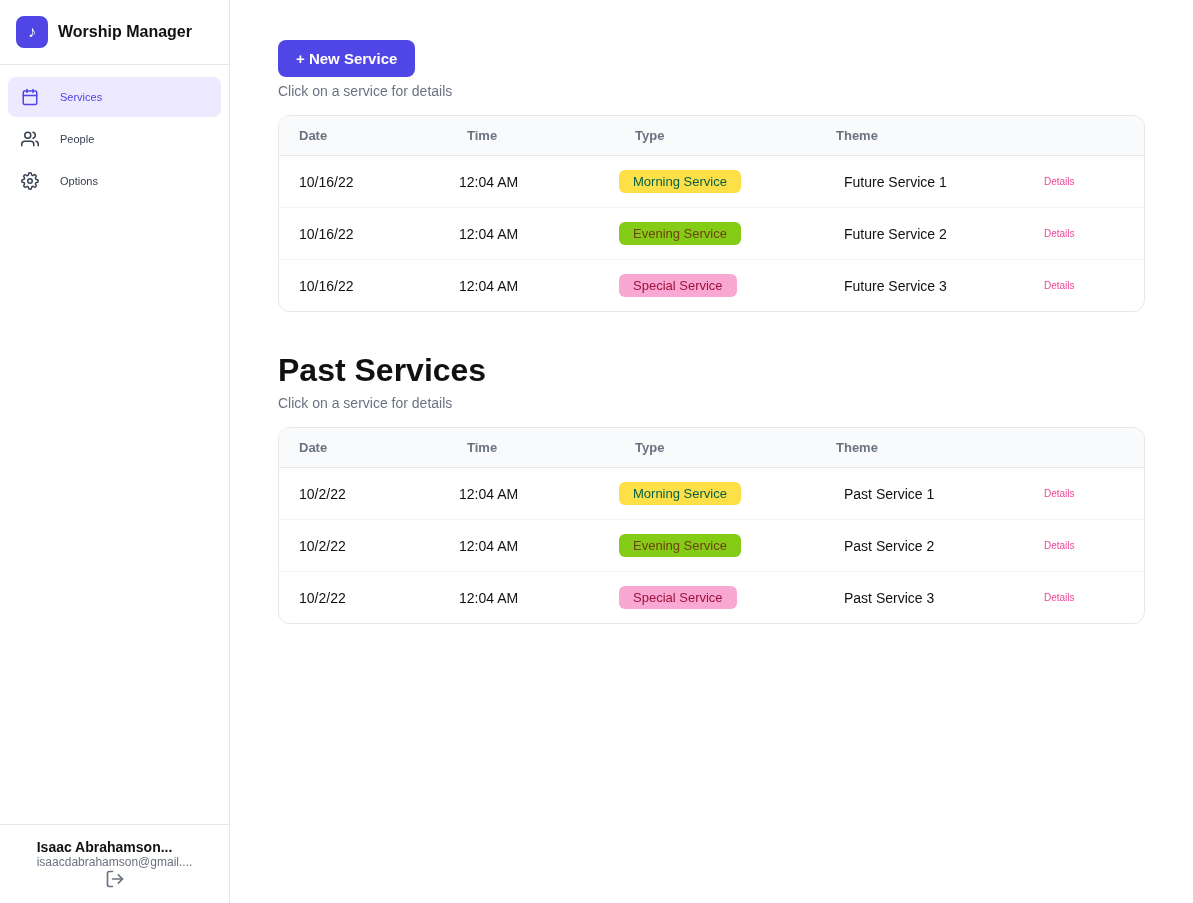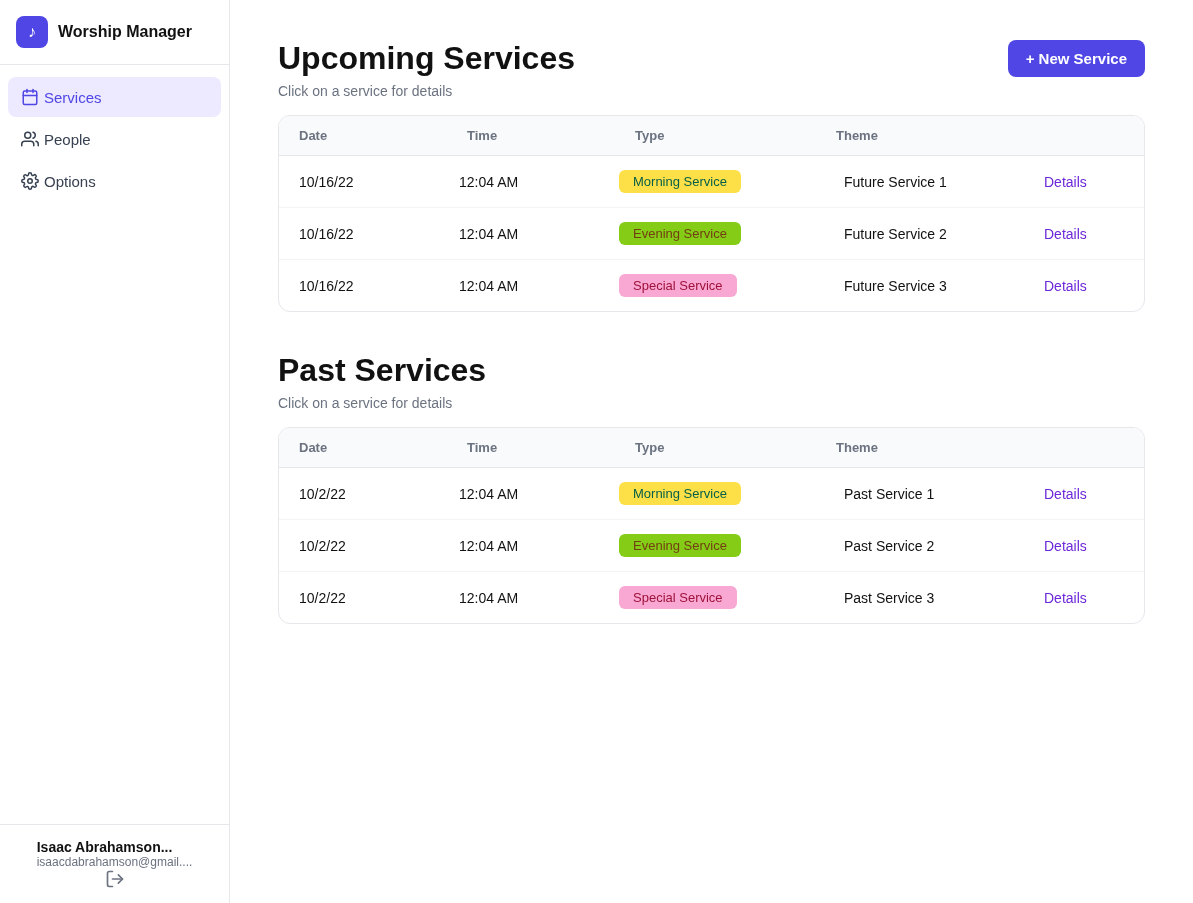--- a/index.html
+++ b/index.html
@@ -38,25 +38,25 @@
       font-weight: 700;
       color: #111;
     }
     .sidebar-nav {
       padding: 12px 8px;
       flex: 1;
     }
     .nav-item {
       display: flex;
       align-items: center;
-      gap: 4px;
+      gap: 20px;
       padding: 10px 12px;
       border-radius: 8px;
       cursor: pointer;
-      font-size: 15px;
+      font-size: 11px;
       color: #374151;
       margin-bottom: 2px;
     }
     .nav-item.active {
       background: #ede9fe;
       color: #4f46e5;
     }
     .nav-item .nav-icon {
       width: 20px;
       height: 20px;
@@ -160,22 +160,22 @@
       display: inline-block;
       padding: 4px 14px;
       border-radius: 6px;
       font-size: 13px;
       font-weight: 500;
     }
     .badge-morning { background: #fde047; color: #065f46; }
     .badge-evening { background: #84cc16; color: #713f12; }
     .badge-special { background: #f9a8d4; color: #9f1239; }
     .details-link {
-      color: #6d28d9;
-      font-size: 14px;
+      color: #ec4899;
+      font-size: 10px;
       cursor: pointer;
       text-decoration: none;
     }
   </style>
 </head>
 <body>
 
 <nav class="sidebar">
   <div class="sidebar-logo">
     <div class="logo-icon">
@@ -233,21 +233,20 @@
         <line x1="21" y1="12" x2="9" y2="12"></line>
       </svg>
     </span>
   </div>
 </nav>
 
 <main class="main">
 
   <div>
     <div class="section-header-row">
-      <h1 class="section-title">Upcoming Services</h1>
       <button class="new-service-btn">+ New Service</button>
     </div>
     <p class="section-subtitle">Click on a service for details</p>
 
     <div class="table-card">
       <div class="table-header-row">
         <span class="table-header-cell">Date</span>
         <span class="table-header-cell">Time</span>
         <span class="table-header-cell">Type</span>
         <span class="table-header-cell">Theme</span>

